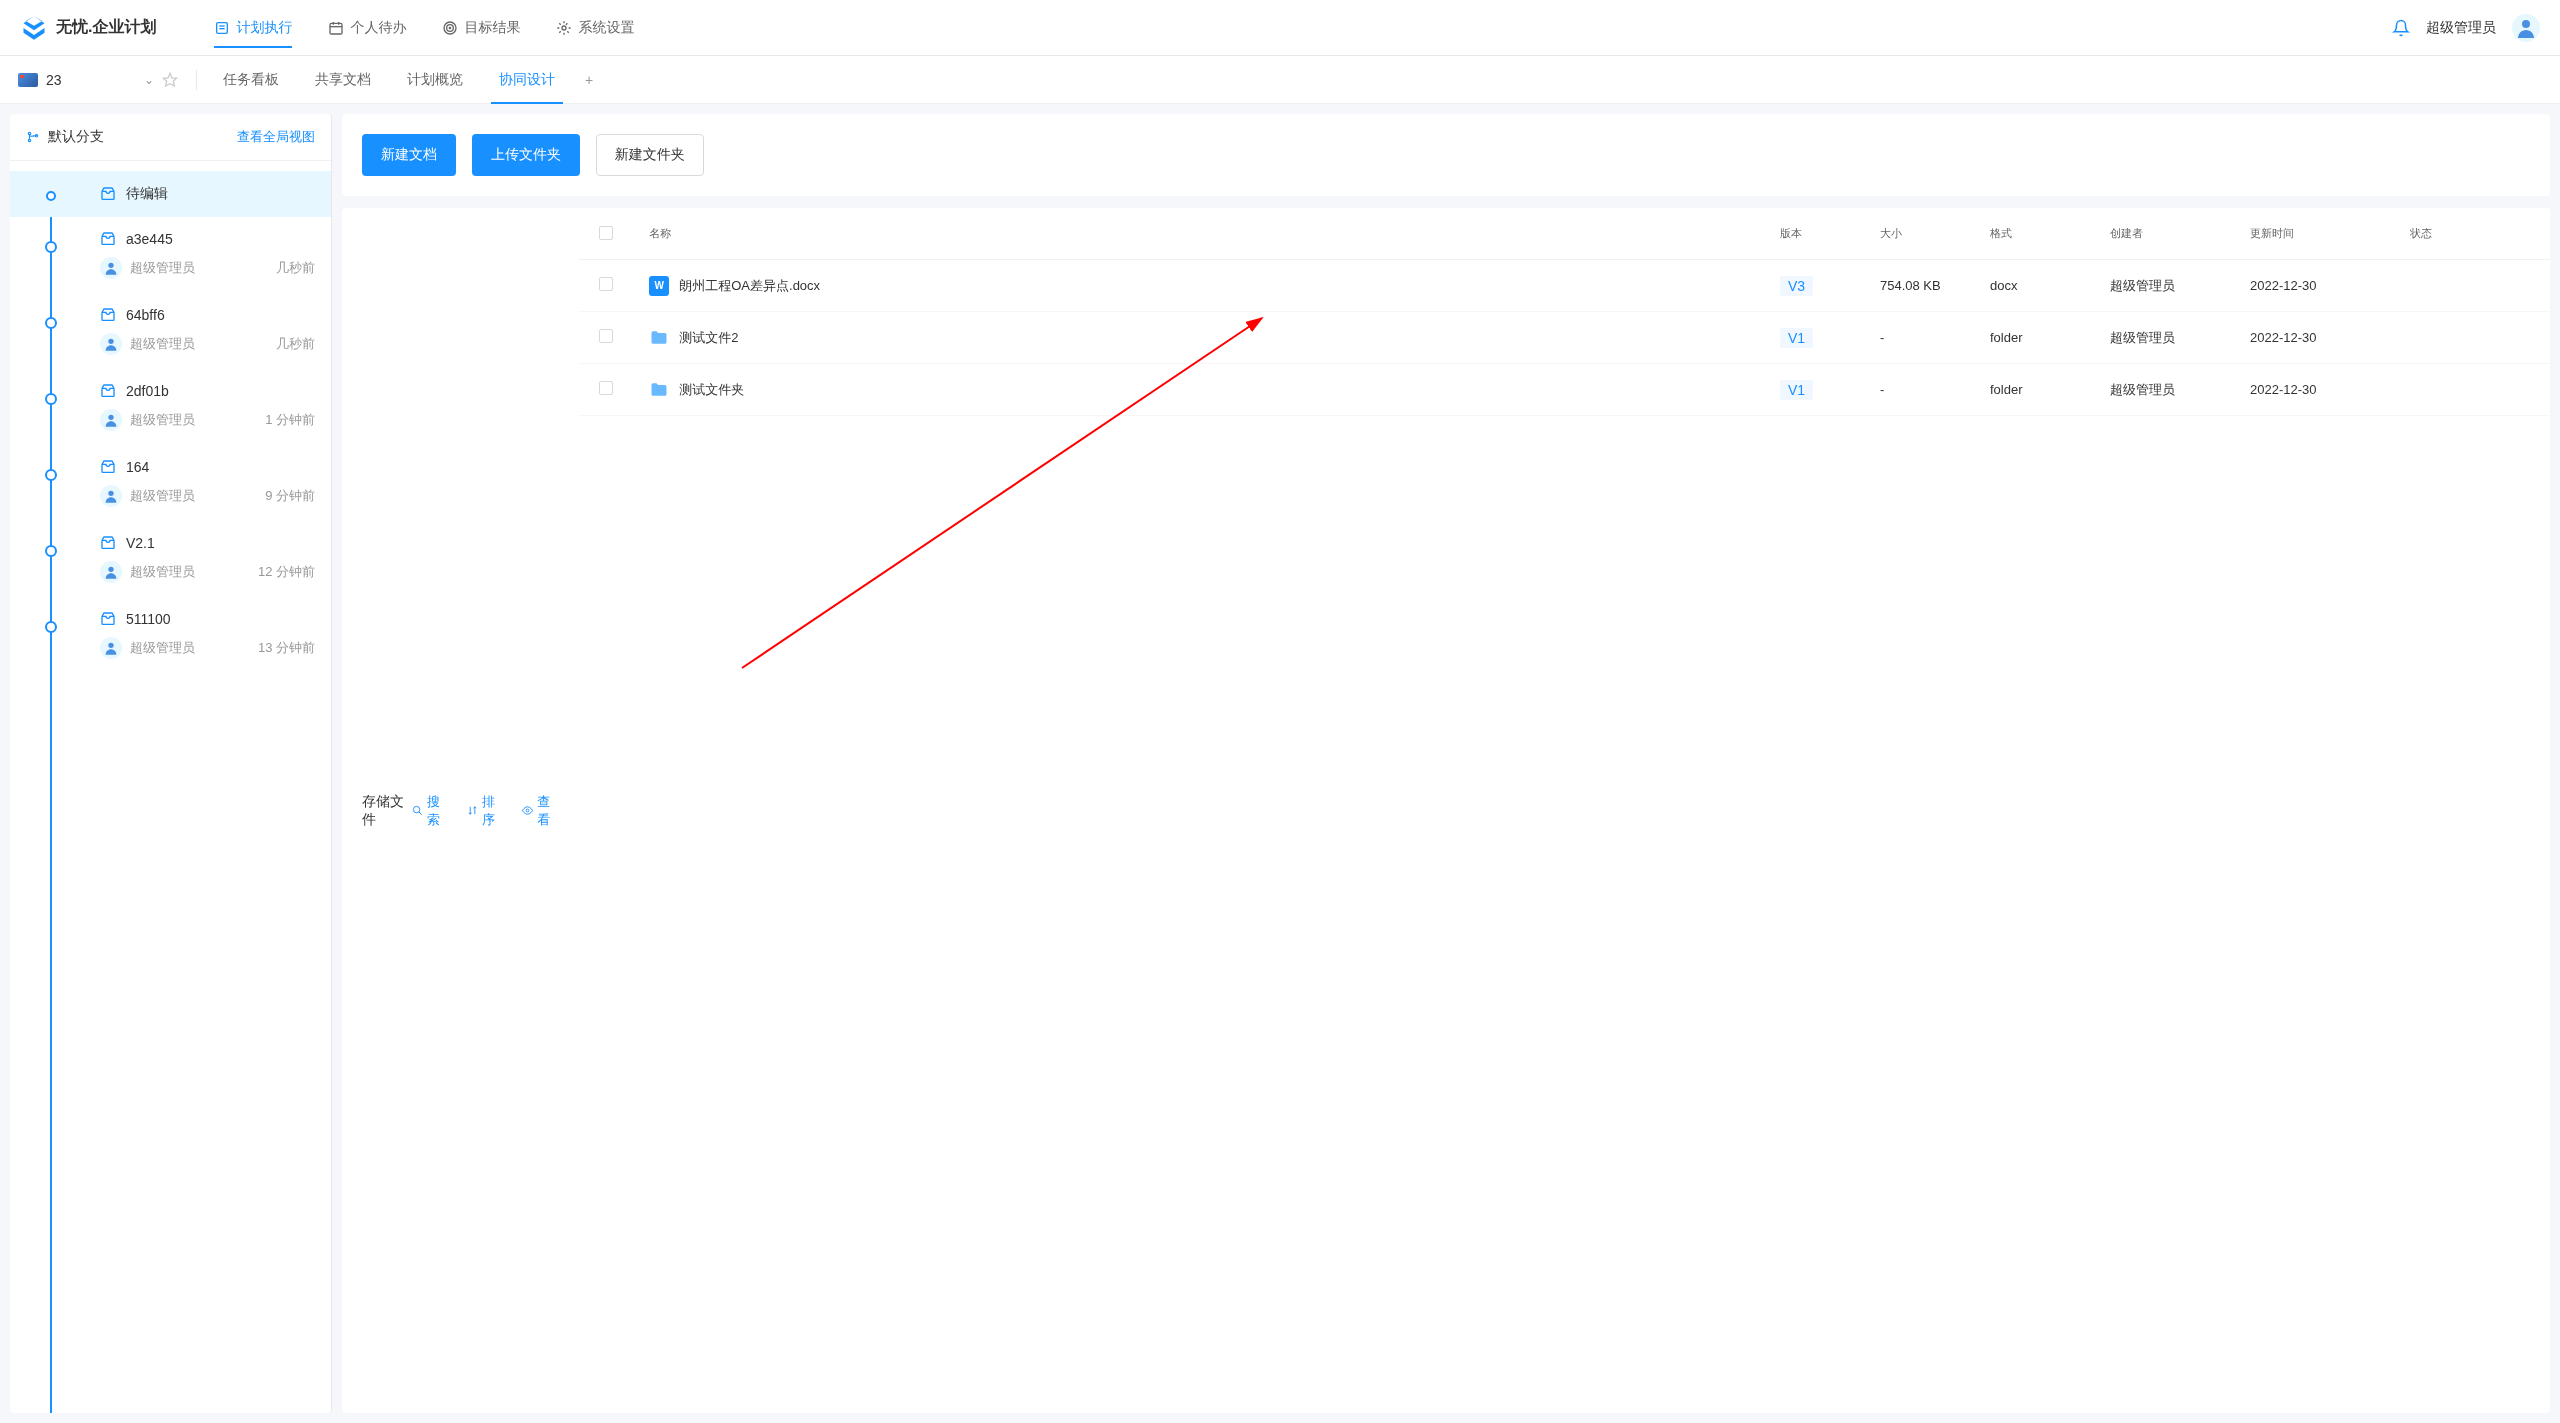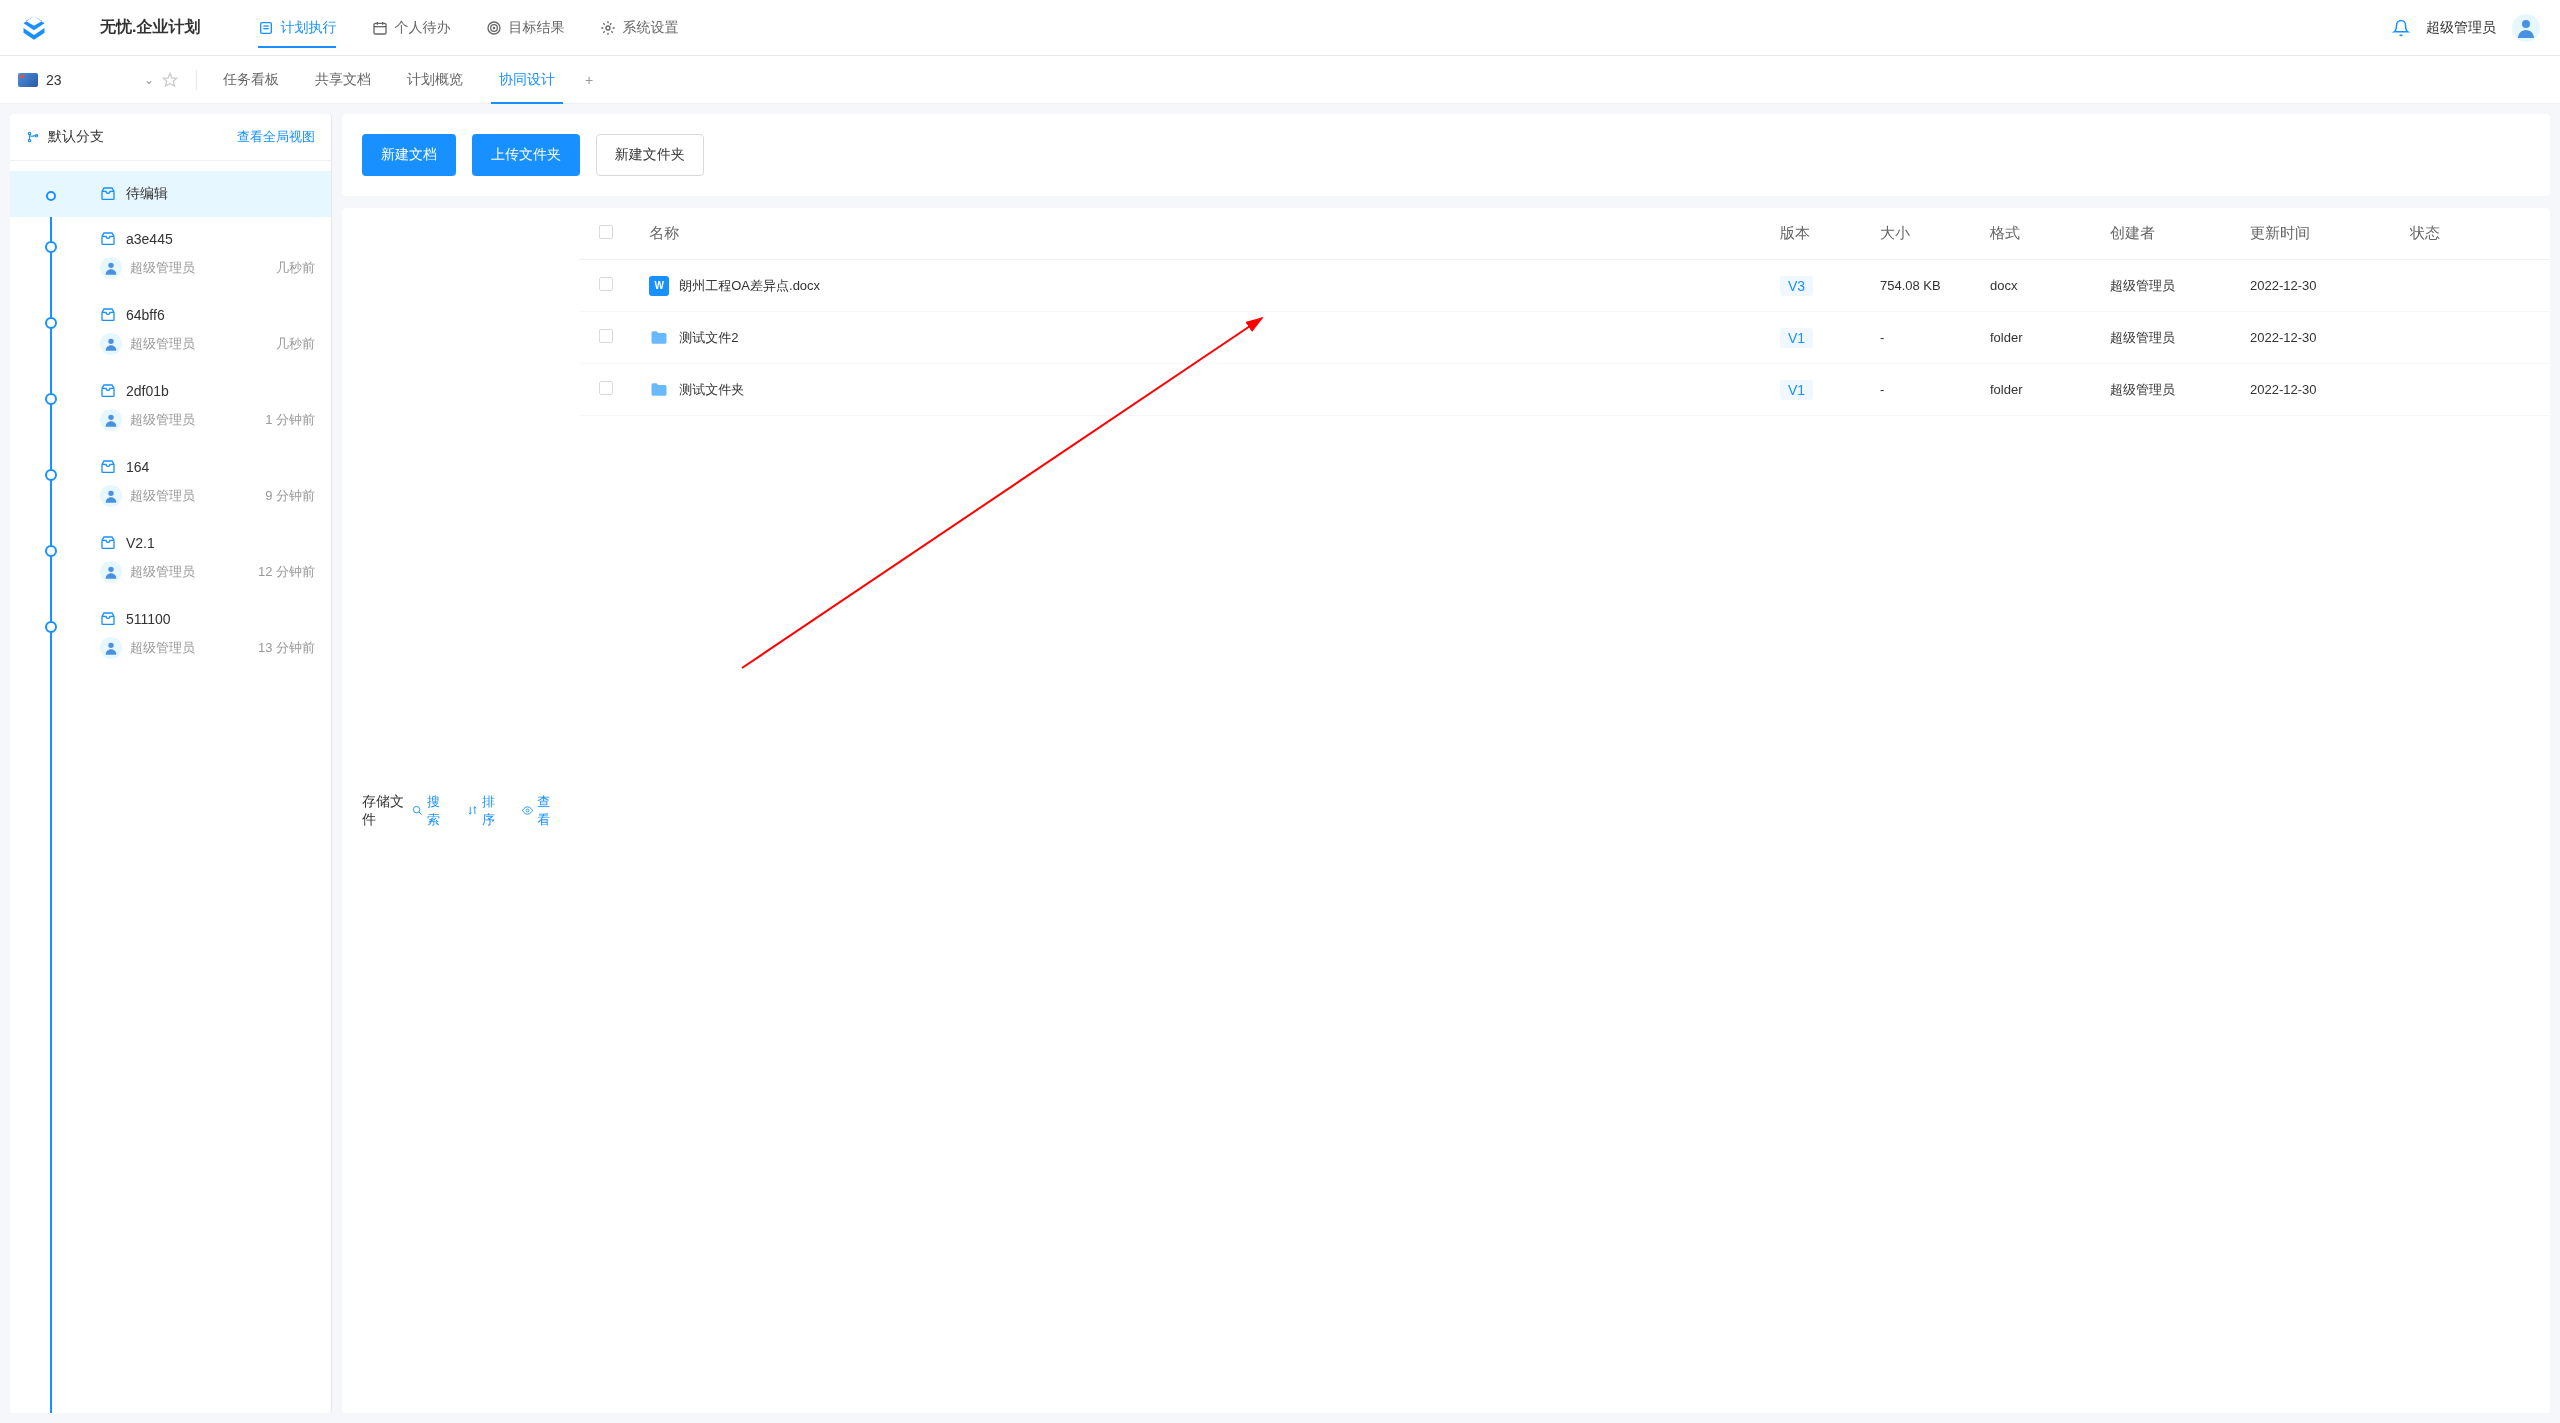--- a/index.html
+++ b/index.html
@@ -2,21 +2,21 @@
 <html><head>
   <meta charset="utf-8">
   <style>
     * { box-sizing: border-box; margin: 0; padding: 0; }
     body { font-family: -apple-system, BlinkMacSystemFont, "Segoe UI", "PingFang SC", "Microsoft YaHei", sans-serif; font-size: 14px; color: #333; background: #fff; }
     
     
     .header { display: flex; align-items: center; height: 56px; border-bottom: 1px solid #e8e8e8; padding: 0 20px; }
     .logo-wrap { display: flex; align-items: center; gap: 8px; margin-right: 40px; }
     .logo-icon { width: 28px; height: 28px; }
-    .logo-text { font-weight: bold; font-size: 16px; margin-left: 44px; }
+    .logo-text { font-weight: bold; font-size: 16px; }
     .nav-menu { display: flex; gap: 0; flex: 1; }
     .nav-item { display: flex; align-items: center; gap: 6px; padding: 0 18px; height: 40px; cursor: pointer; color: #666; position: relative; }
     .nav-item.active { color: #1890ff; }
     .nav-item.active::after { content: ''; position: absolute; bottom: 0; left: 18px; right: 18px; height: 2px; background: #1890ff; }
     .nav-icon { width: 16px; height: 16px; }
     .header-right { display: flex; align-items: center; gap: 16px; }
     .bell-icon { width: 18px; height: 18px; color: #1890ff; }
     .user-name { color: #333; }
     .avatar { width: 28px; height: 28px; border-radius: 50%; background: #e6f7ff; display: flex; align-items: center; justify-content: center; overflow: hidden; }
     
@@ -68,21 +68,21 @@
     .btn-default { background: #fff; border-color: #d9d9d9; color: #333; }
     
     .files-card { background: #fff; border-radius: 4px; flex: 1; display: flex; flex-direction: row; position: relative; }
     .files-head { display: flex; align-items: center; justify-content: space-between; padding: 18px 20px; }
     .files-title { font-weight: 500; }
     .files-tools { display: flex; gap: 18px; color: #1890ff; font-size: 13px; }
     .tool-item { display: flex; align-items: center; gap: 4px; cursor: pointer; }
     
     .table { width: 100%; }
     .table-head, .table-row { display: grid; grid-template-columns: 50px 1fr 100px 110px 120px 140px 160px 120px; align-items: center; padding: 0 20px; height: 52px; }
-    .table-head { color: #666; font-size: 15px; border-bottom: 1px solid #f0f0f0; }
+    .table-head { color: #666; font-size: 11px; border-bottom: 1px solid #f0f0f0; }
     .table-row { border-bottom: 1px solid #f7f7f7; font-size: 13px; }
     .checkbox { width: 14px; height: 14px; border: 1px solid #d9d9d9; border-radius: 2px; display: inline-block; }
     .name-cell { display: flex; align-items: center; gap: 10px; }
     .file-icon { width: 20px; height: 20px; border-radius: 3px; display: flex; align-items: center; justify-content: center; font-size: 10px; color: #fff; font-weight: bold; }
     .file-icon.doc { background: #1890ff; }
     .folder-svg { width: 20px; height: 20px; color: #69b9ff; }
     .ver-tag { display: inline-flex; align-items: center; justify-content: center; padding: 2px 8px; background: #f0f7ff; color: #1890ff; border-radius: 3px; font-size: 14px; width: fit-content; }
     
     
     .arrow-svg { position: absolute; pointer-events: none; z-index: 50; }

